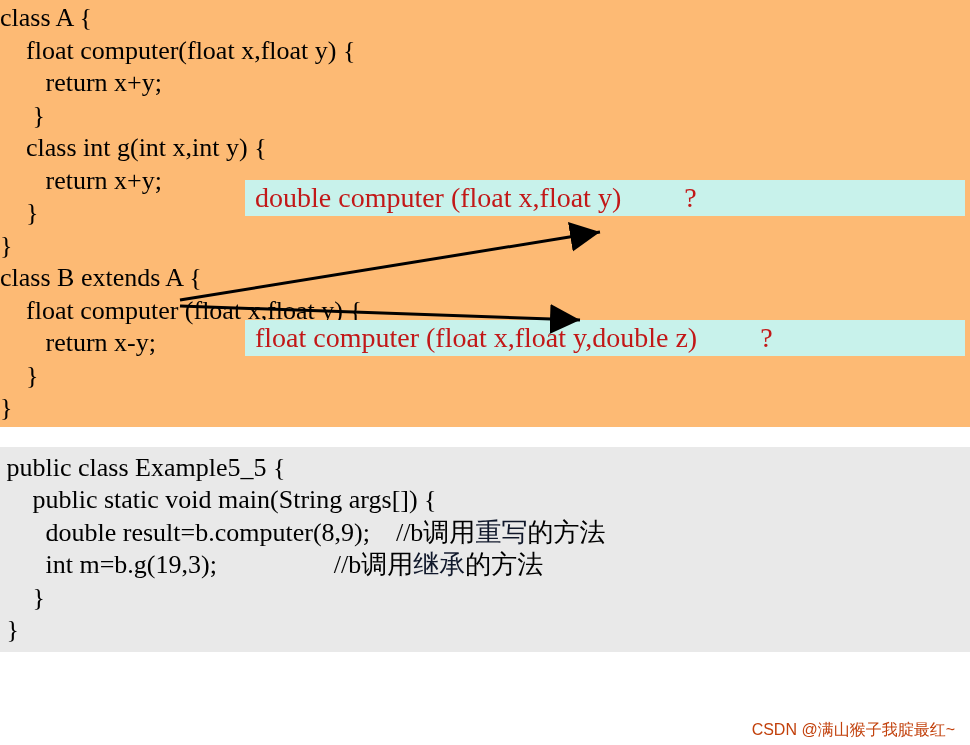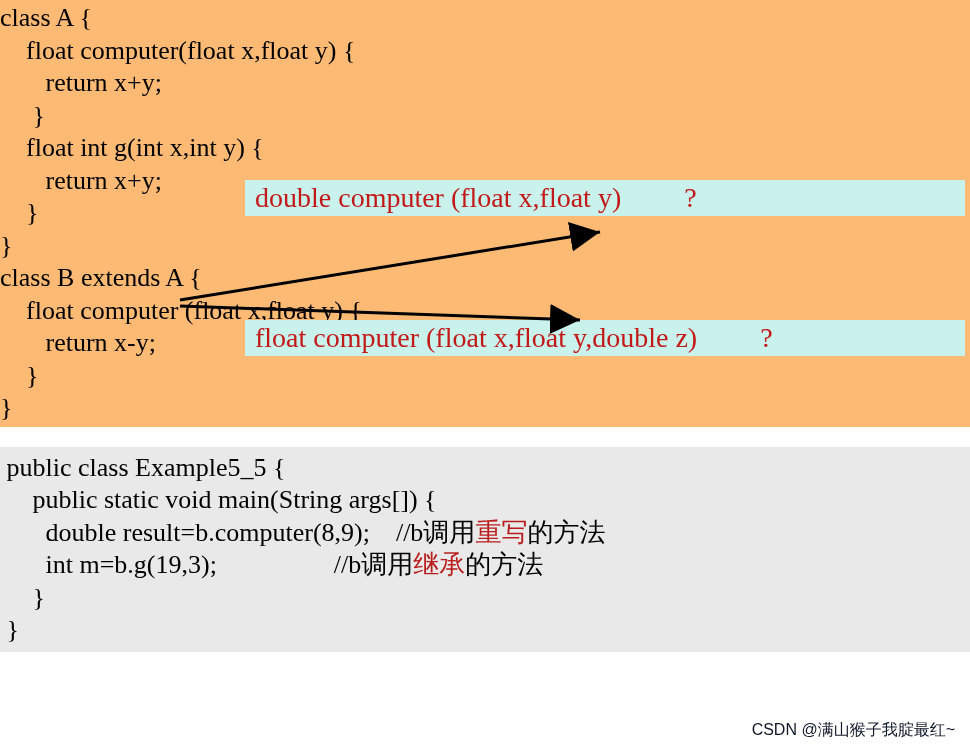--- a/index.html
+++ b/index.html
@@ -36,44 +36,44 @@
   .callout1 {
     left: 245px;
     top: 180px;
     width: 700px;
   }
   .callout2 {
     left: 245px;
     top: 320px;
     width: 700px;
   }
-  .red { color: #b91c1c; }
+  .red { color: #0f172a; }
   .watermark {
     position: absolute;
     right: 15px;
     top: 720px;
     font-size: 16px;
-    color: #0f172a;
+    color: #c2410c;
     font-family: sans-serif;
   }
   svg.arrows {
     position: absolute;
     left: 0; top: 0;
     pointer-events: none;
   }
 </style>
 </head>
 <body>
 
 <div class="top-block">
   <div class="code-line">class A {</div>
   <div class="code-line">    float computer(float x,float y) {</div>
   <div class="code-line">       return x+y;</div>
   <div class="code-line">     }</div>
-  <div class="code-line">    float int g(int x,int y) {</div>
+  <div class="code-line">    class int g(int x,int y) {</div>
   <div class="code-line">       return x+y;</div>
   <div class="code-line">    }</div>
   <div class="code-line">}</div>
   <div class="code-line">class B extends A {</div>
   <div class="code-line">    float computer (float x,float y) {</div>
   <div class="code-line">       return x-y;</div>
   <div class="code-line">    }</div>
   <div class="code-line">}</div>
 
   <div class="callout callout2">float computer (float x,float y,double z)         ?</div>

